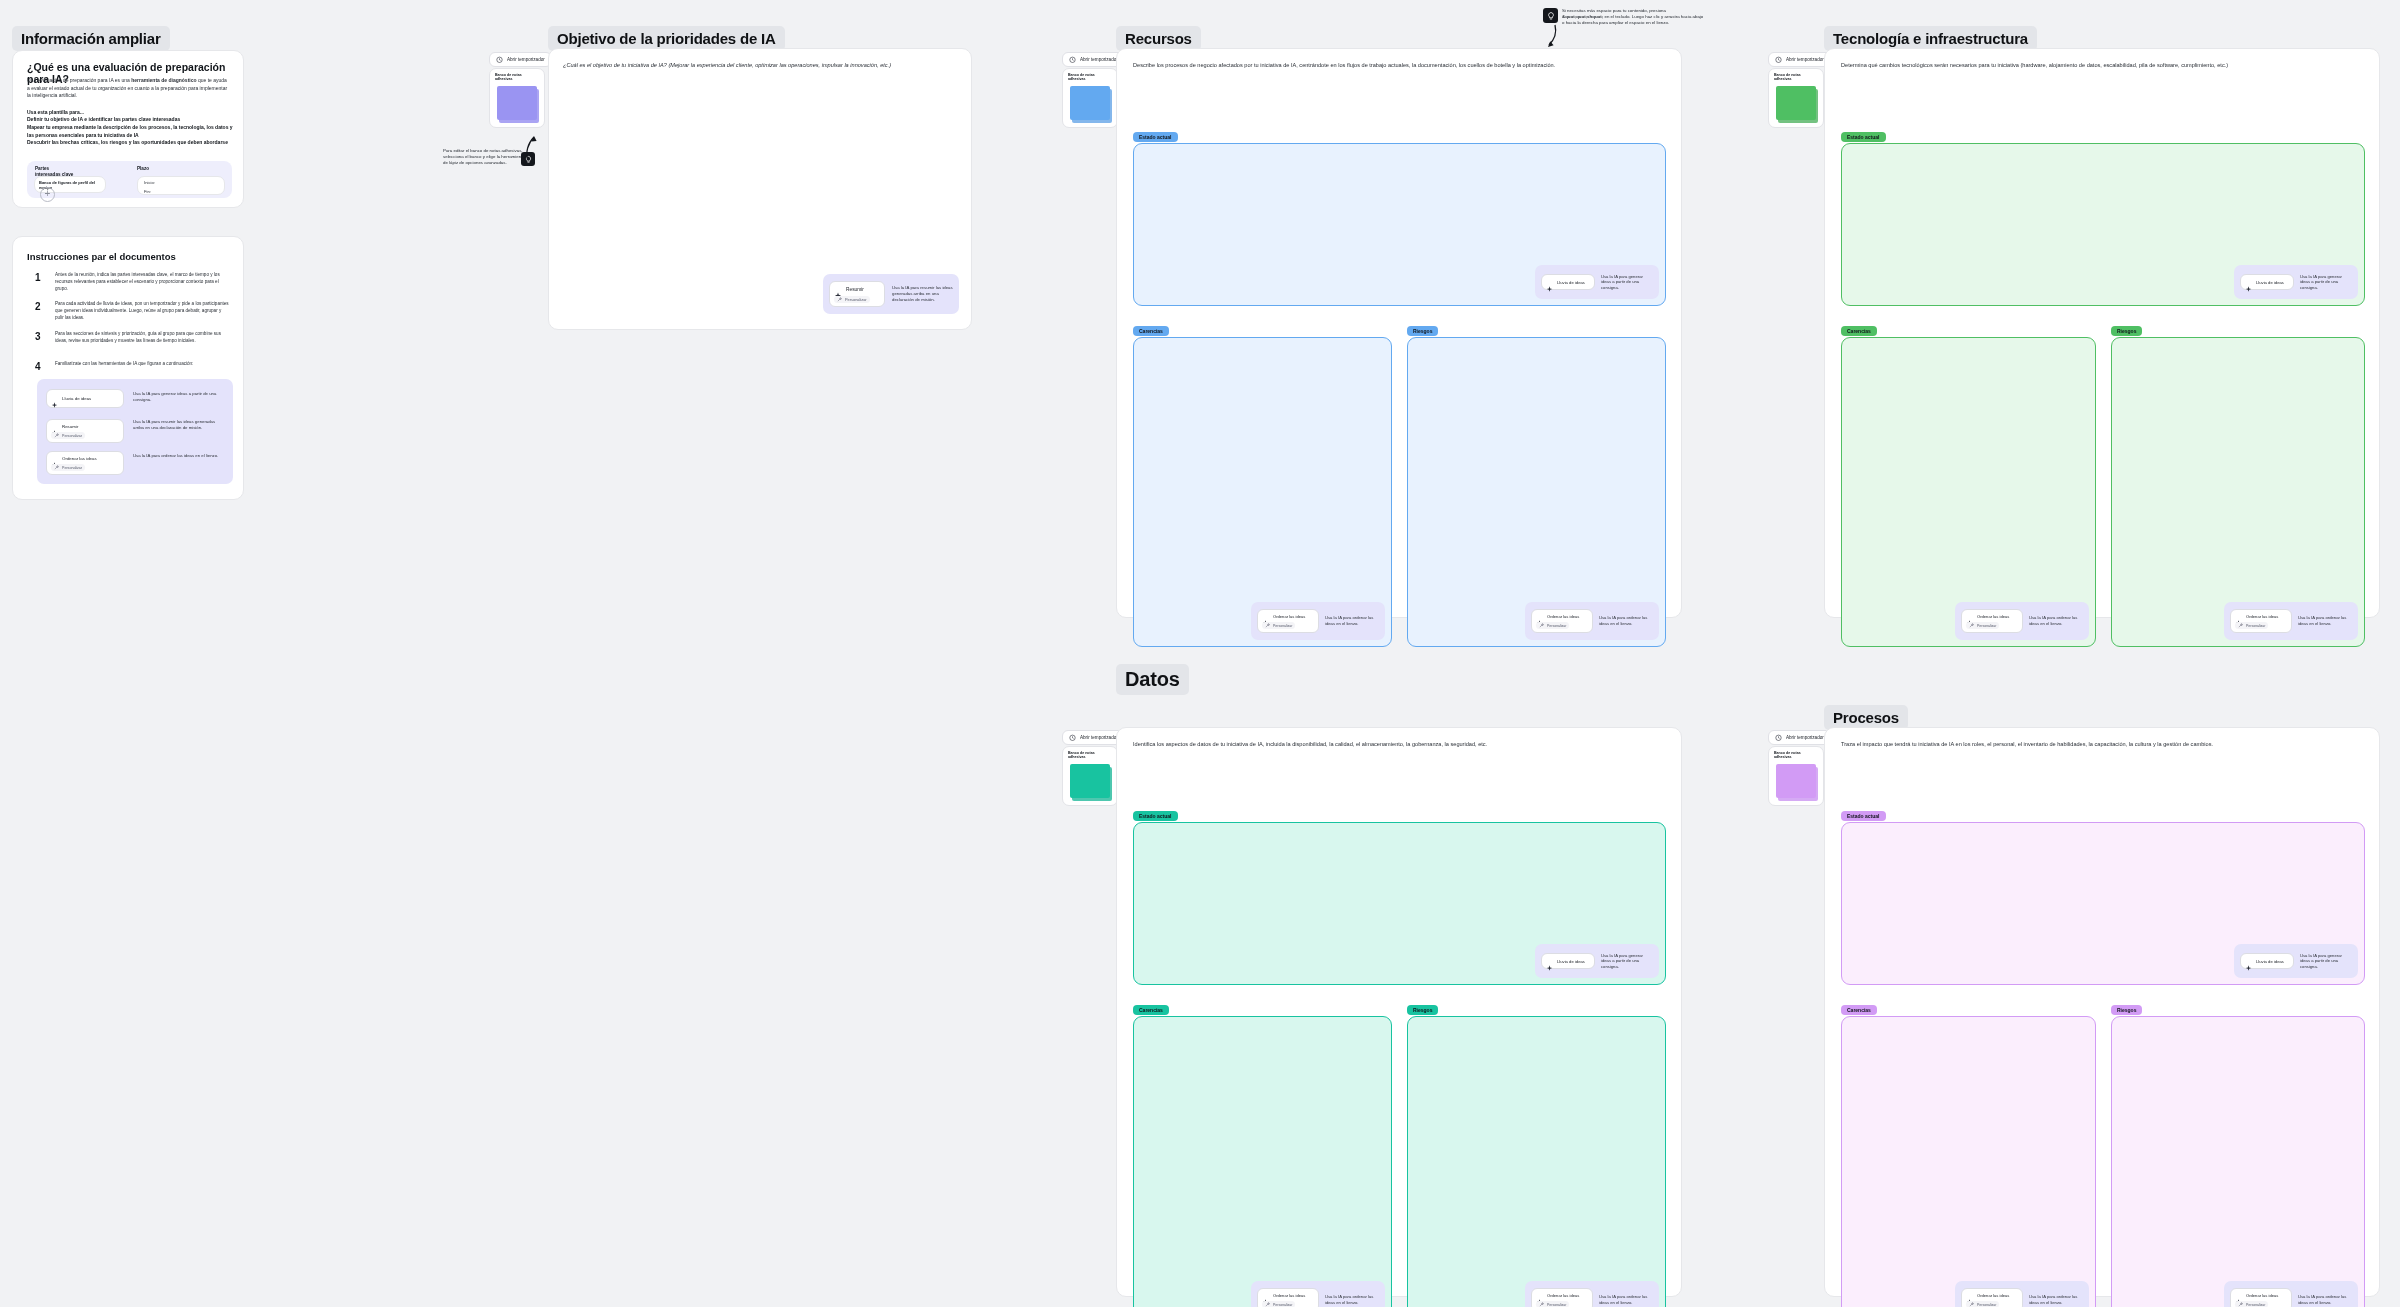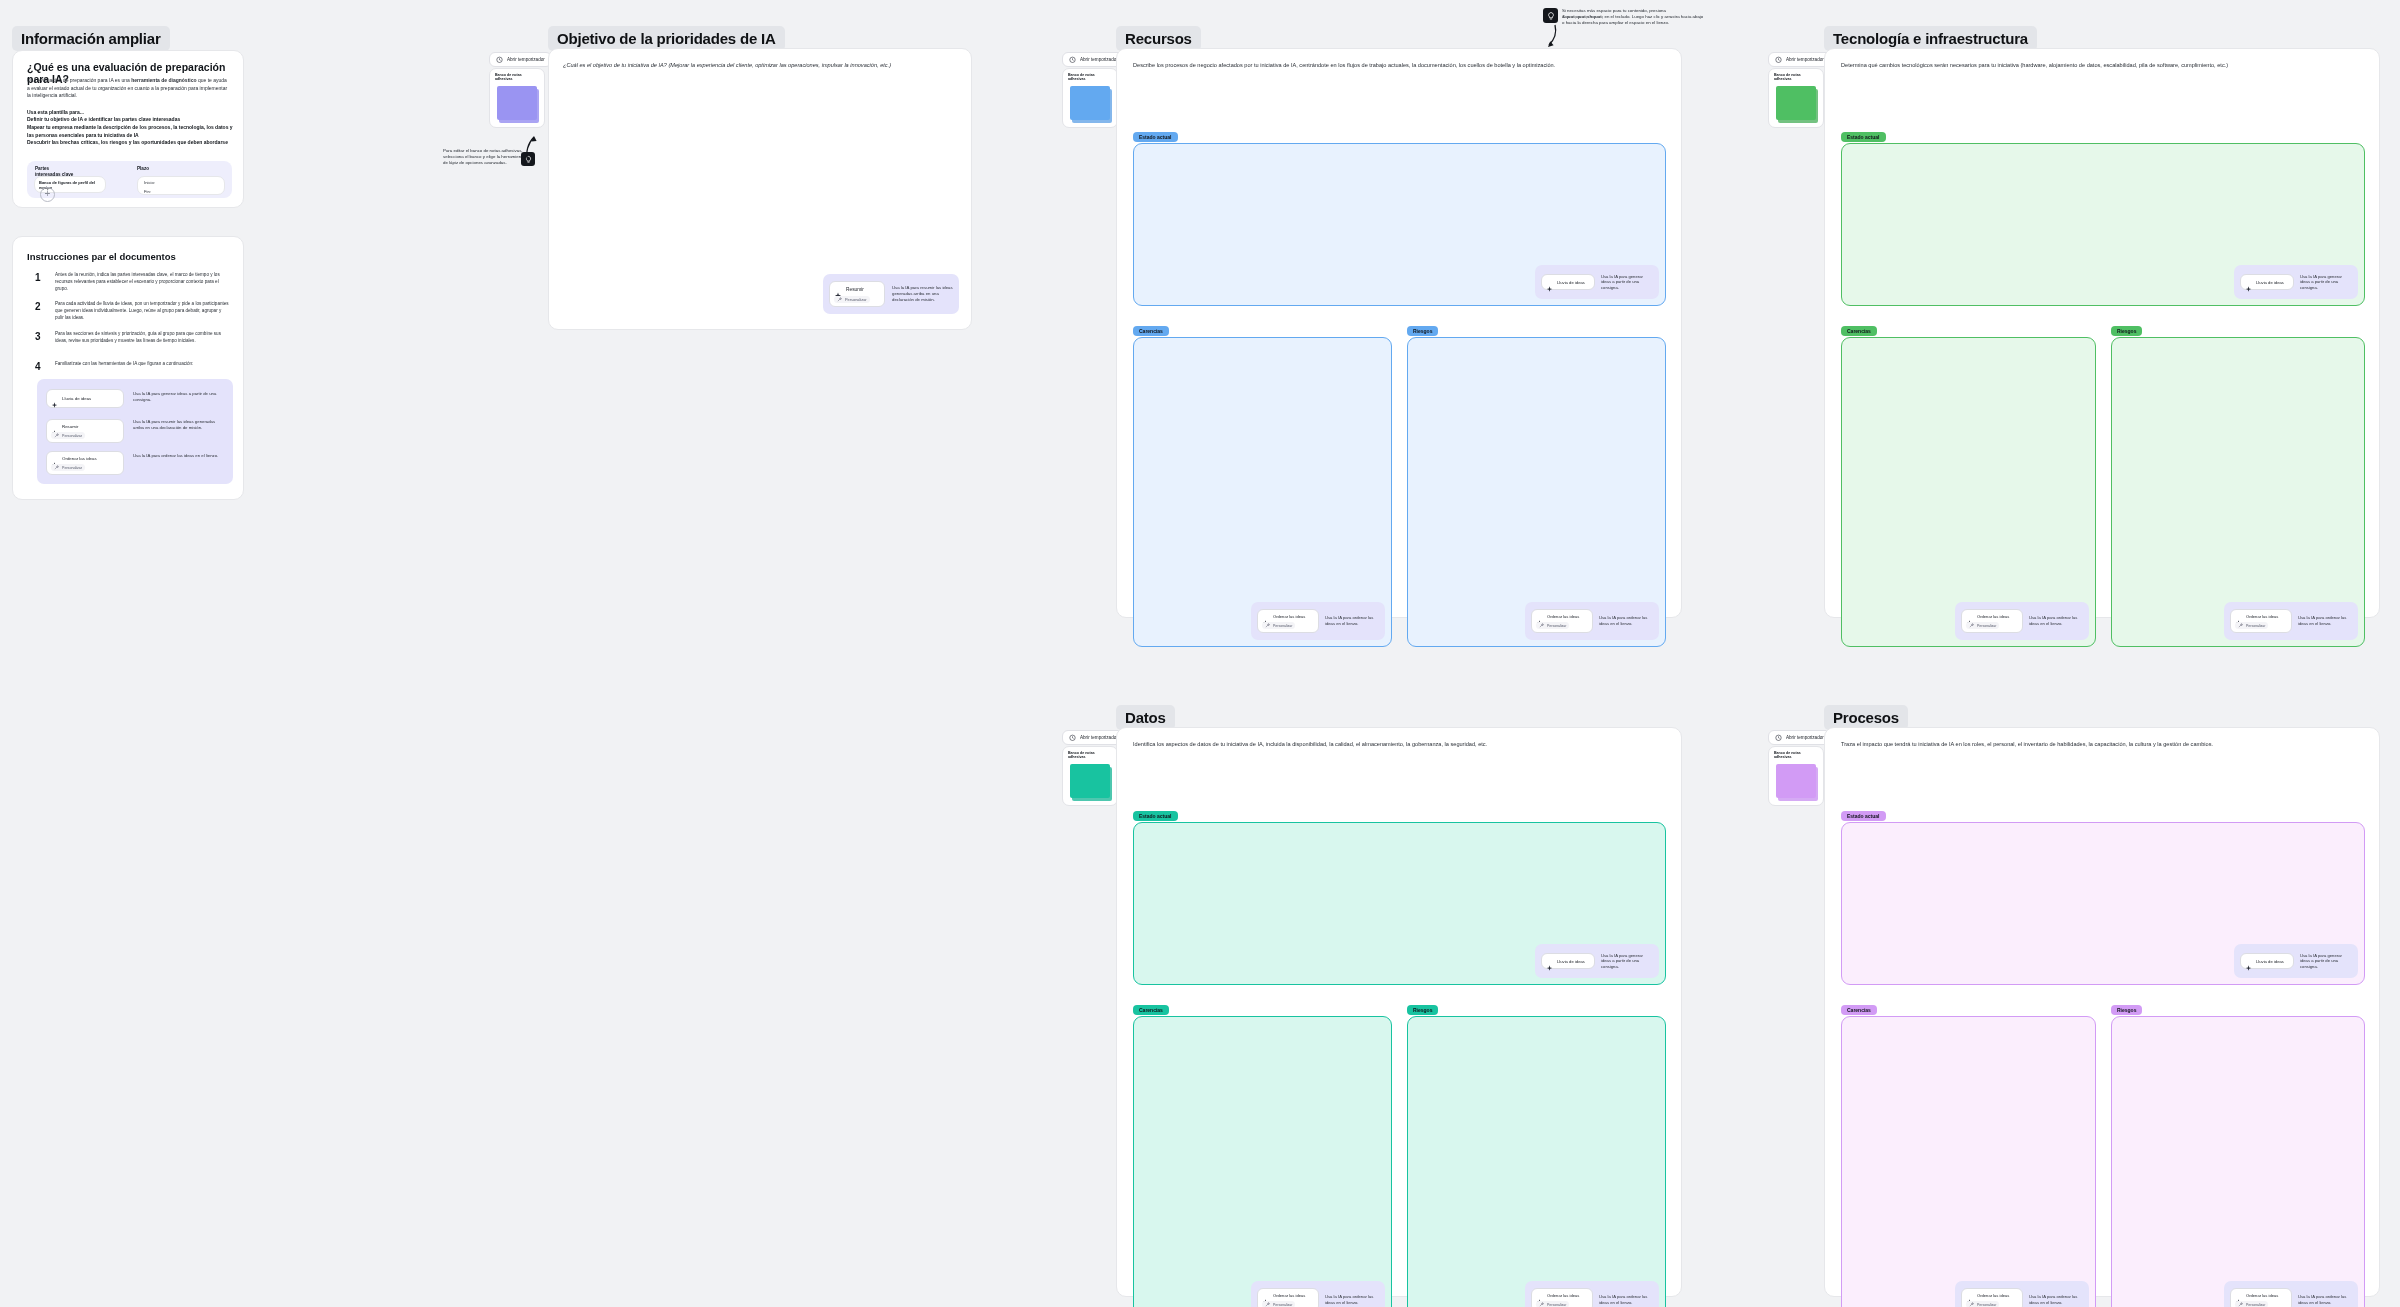--- a/index.html
+++ b/index.html
@@ -468,21 +468,21 @@
                 </svg>
             </span>
             <span>Personalizar</span>
           </div>
         </div>
         <div class="ai-desc" style="font-size:4.2px;">Usa la IA para ordenar las ideas en el lienzo.</div>
       </div>
     </div>
   </div>
 
-  <div class="sec-title" style="left:1116px;top:705px;font-size:15px;">Datos</div>
+  <div class="sec-title" style="left:1116px;top:664px;font-size:20px;">Datos</div>
 
   <div class="timer-btn" style="left:1062px;top:730px;font-size:4.6px;">
     <span style="display:inline-block;width:7px;height:7px;">
       <svg width="7" height="7" viewBox="0 0 14 14">
           <circle cx="7" cy="7.6" r="5.4" stroke="#2b2f3a" fill="none" stroke-width="1.2"></circle>
           <path d="M7 4.6 V7.6 L9 8.8" stroke="#2b2f3a" fill="none" stroke-width="1.2"></path>
         </svg>
     </span>
     <span>Abrir temporizador</span>
   </div>

